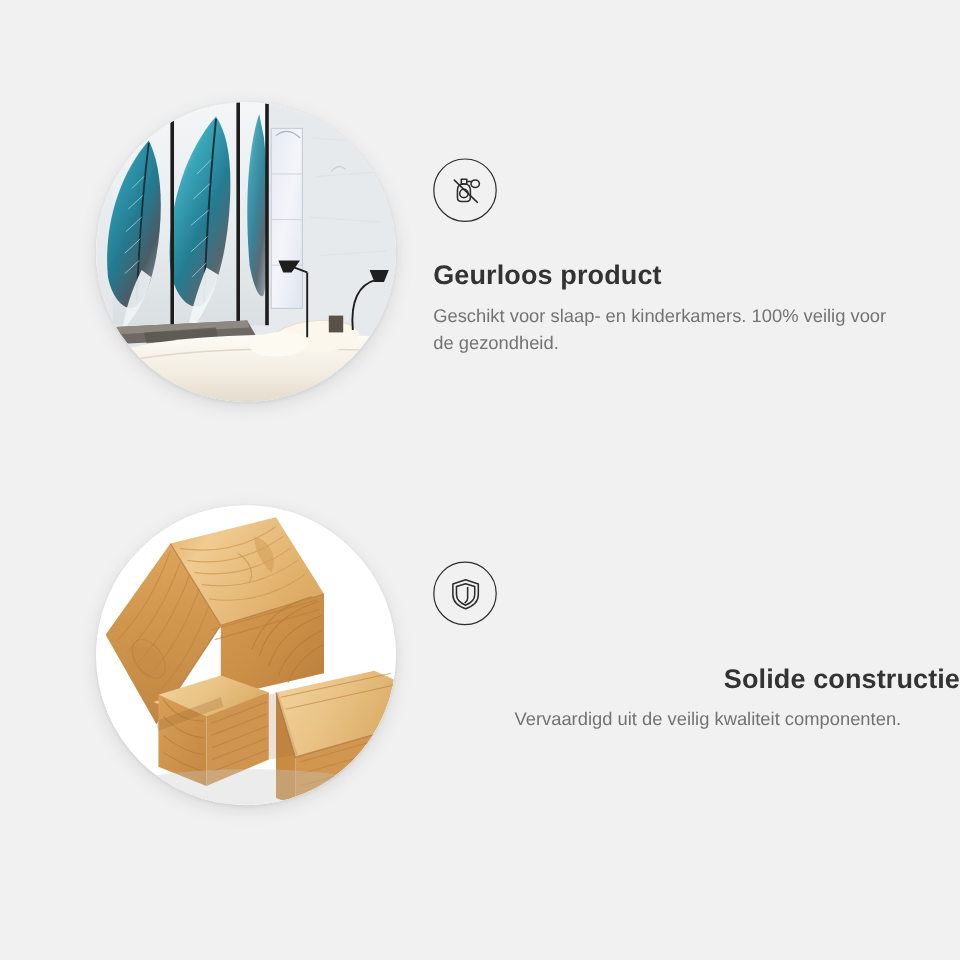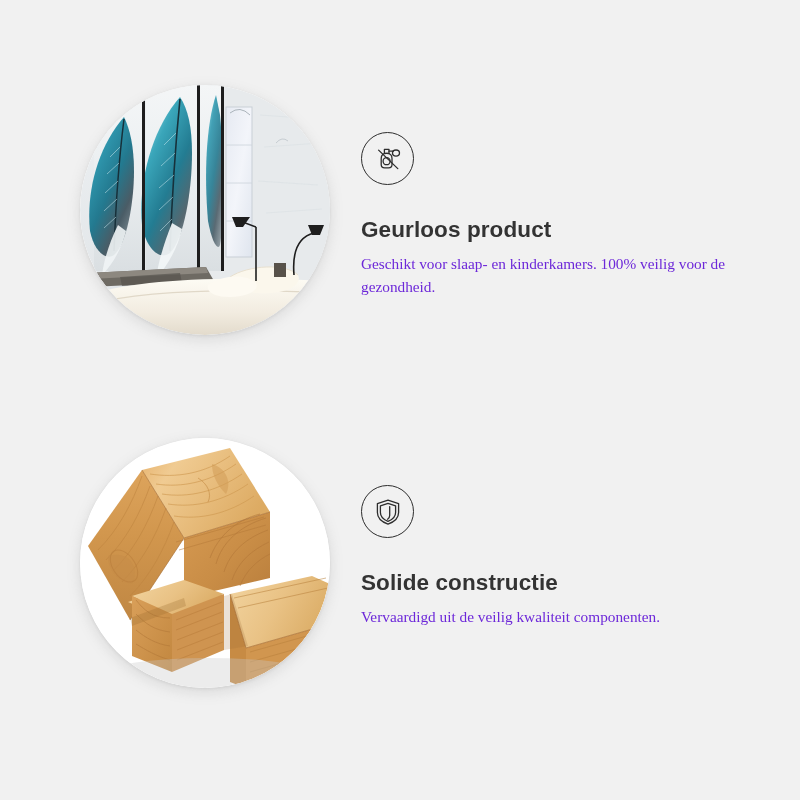--- a/index.html
+++ b/index.html
@@ -26,21 +26,21 @@
 
   
   .feature-row {
     position: absolute;
     left: 0;
     width: 800px;
     display: flex;
     align-items: flex-start;
   }
   .feature-row.row-1 { top: 80px;  }
-  .feature-row.row-2 { top: 433px; }
+  .feature-row.row-2 { top: 416px; text-align: right; }
 
   
   .photo-wrap {
     position: relative;
     width: 260px;
     height: 260px;
     margin-left: 75px;
     flex: 0 0 260px;
   }
 
@@ -83,24 +83,23 @@
     font-weight: 600;
     color: #333333;
     letter-spacing: 0.1px;
     line-height: 1.2;
     margin-bottom: 9px;
   }
 
   .feature-desc {
     font-size: 15.3px;
     font-weight: 400;
-    color: #6d28d9;
+    color: #737373;
     line-height: 1.53;
     max-width: 390px;
-    font-family: Liberation Serif, serif;
   }
 </style>
 </head>
 <body>
 
 <div class="page">
 
   <div class="feature-row row-1">
 
     <div class="photo-wrap">

